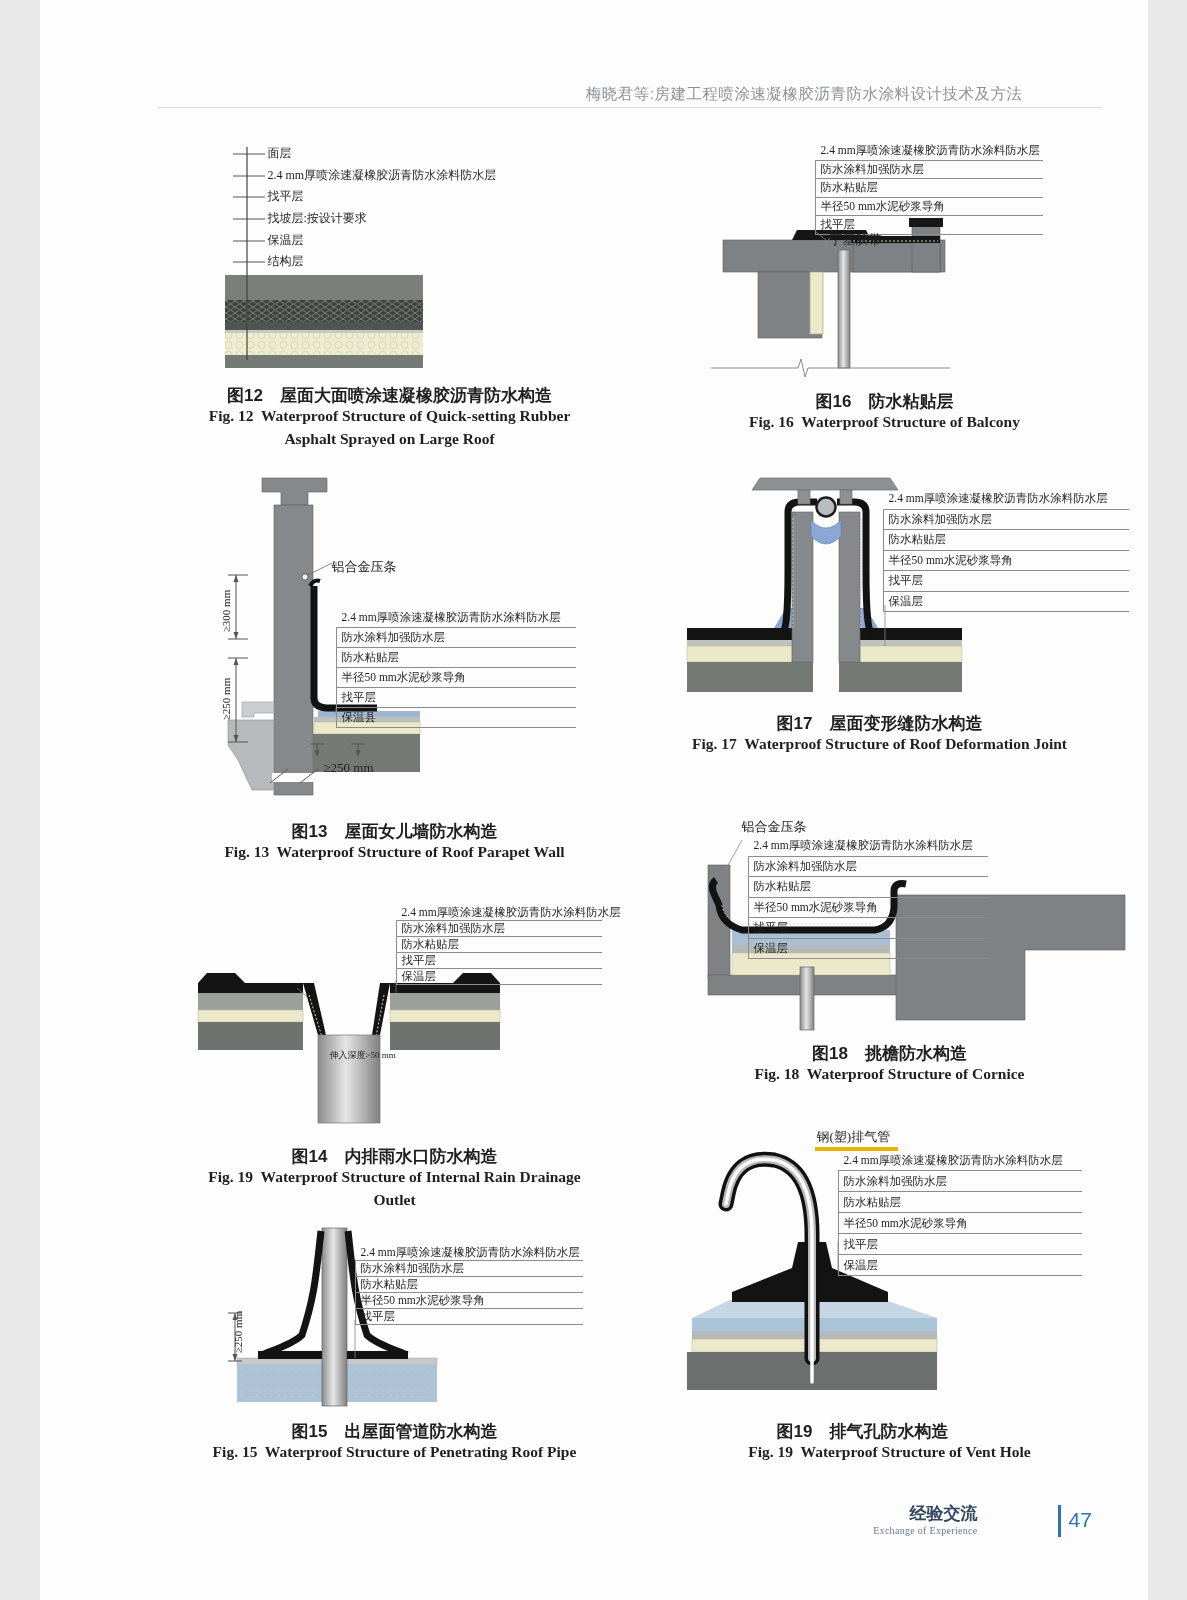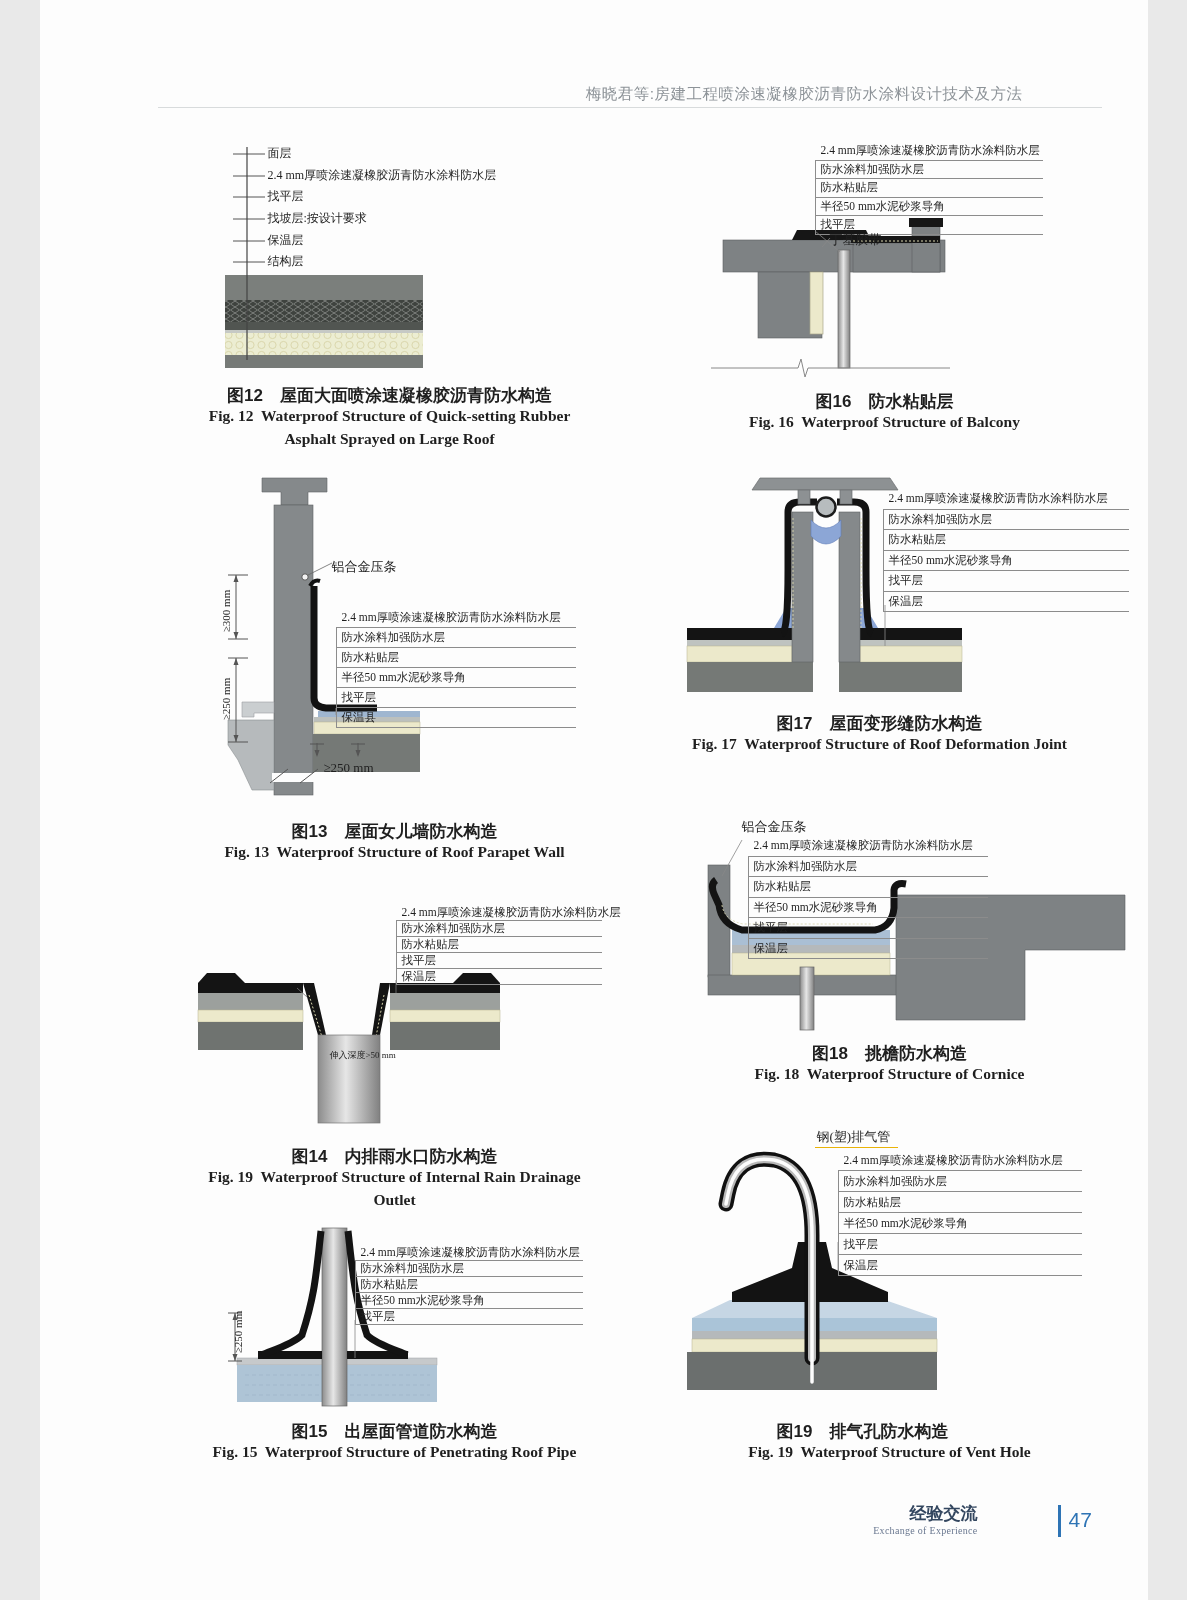--- a/index.html
+++ b/index.html
@@ -9,21 +9,21 @@
   
   .hdr{font-family:"Liberation Sans","DejaVu Sans",sans-serif;font-size:15.5px;color:#8d9398;letter-spacing:.5px;}
   .rule{height:1px;background:#d8dbdc;}
   
   .stack{position:absolute;font-size:11.5px;}
   .stack .row{height:var(--rh);line-height:var(--rh);border-bottom:1px solid #8c8c8c;
               border-left:1px solid #8c8c8c;padding-left:5px;white-space:nowrap;}
   .stack .row:first-child{border-left:none;padding-left:6px;}
   .stack.plain .row{border:none;padding-left:0;}
   .flabel{position:absolute;font-size:13px;white-space:nowrap;}
-  .flabel.ul{border-bottom:1px solid #eab308;padding:0 8px 1px 2px;}
+  .flabel.ul{border-bottom:4px solid #eab308;padding:0 8px 1px 2px;}
   .tiny{font-size:9px;}
   .vtext{position:absolute;width:80px;text-align:center;font-size:11px;transform:rotate(-90deg);white-space:nowrap;}
   
   .cap-zh{position:absolute;text-align:center;font-weight:bold;font-size:17px;white-space:pre;
           font-family:"Liberation Sans","DejaVu Sans",sans-serif;}
   .cap-en{position:absolute;text-align:center;font-weight:bold;font-size:15.5px;white-space:pre;
           font-family:"Liberation Serif","DejaVu Serif",serif;}
   
   .ft-zh{font-family:"Liberation Sans","DejaVu Sans",sans-serif;font-weight:bold;font-size:17px;color:#33465f;}
   .ft-en{font-family:"Liberation Serif",serif;font-size:10px;color:#6a7890;letter-spacing:.3px;}

